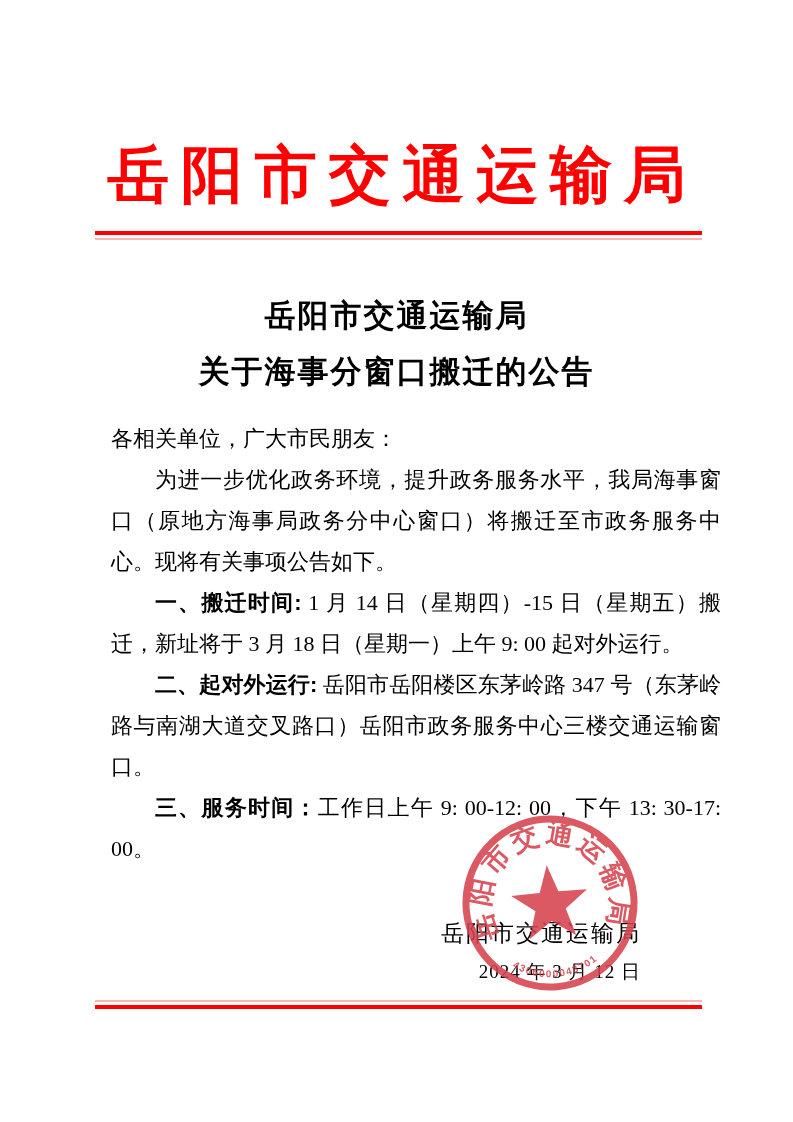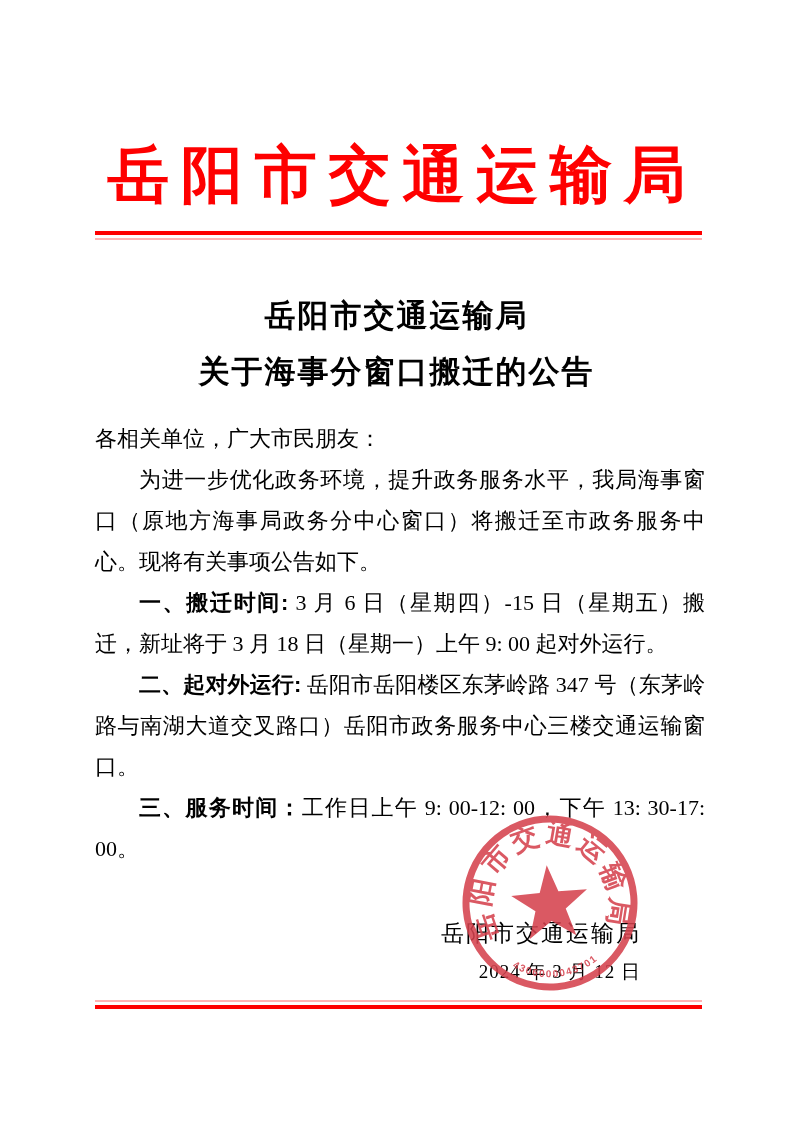--- a/index.html
+++ b/index.html
@@ -29,21 +29,21 @@
   
   .doc-title{
     position:absolute;top:288px;left:0;width:100%;
     text-align:center;font-weight:bold;
     font-size:31px;line-height:56px;
     letter-spacing:2px;
     color:#000;
   }
   
   .body-text{
-    position:absolute;top:418px;left:95px;width:610px;
+    position:absolute;top:418px;left:111px;width:610px;
     font-size:22px;line-height:41px;
     text-align:justify;
   }
   .body-text p{margin:0;}
   .indent{text-indent:44px;}
   .b{
     font-weight:bold;
     font-family:"Liberation Sans","DejaVu Sans",sans-serif;
     margin-top:44px;
   }
@@ -77,21 +77,21 @@
   </div>
 
   <div class="doc-title">
     <div>岳阳市交通运输局</div>
     <div>关于海事分窗口搬迁的公告</div>
   </div>
 
   <div class="body-text">
     <p>各相关单位，广大市民朋友：</p>
     <p class="indent">为进一步优化政务环境，提升政务服务水平，我局海事窗口（原地方海事局政务分中心窗口）将搬迁至市政务服务中心。现将有关事项公告如下。</p>
-    <p class="indent"><span class="b">一、搬迁时间:</span><span> 3 月 6 日（星期四）-15 日（星期五）搬迁，新址将于 3 月 18 日（星期一）上午 9: 00 起对外运行。</span></p>
+    <p class="indent"><span class="b">一、搬迁时间:</span><span> 1 月 14 日（星期四）-15 日（星期五）搬迁，新址将于 3 月 18 日（星期一）上午 9: 00 起对外运行。</span></p>
     <p class="indent"><span class="b">二、起对外运行:</span><span> 岳阳市岳阳楼区东茅岭路 347 号（东茅岭路与南湖大道交叉路口）岳阳市政务服务中心三楼交通运输窗口。</span></p>
     <p class="indent"><span class="b">三、服务时间：</span><span>工作日上午 9: 00-12: 00，下午 13: 30-17: 00。</span></p>
   </div>
 
   <div class="signature">
     <div class="sig-org">岳阳市交通运输局</div>
     <div class="sig-date">2024 年 3 月 12 日</div>
   </div>
 
   <svg class="seal" viewBox="0 0 220 220">

